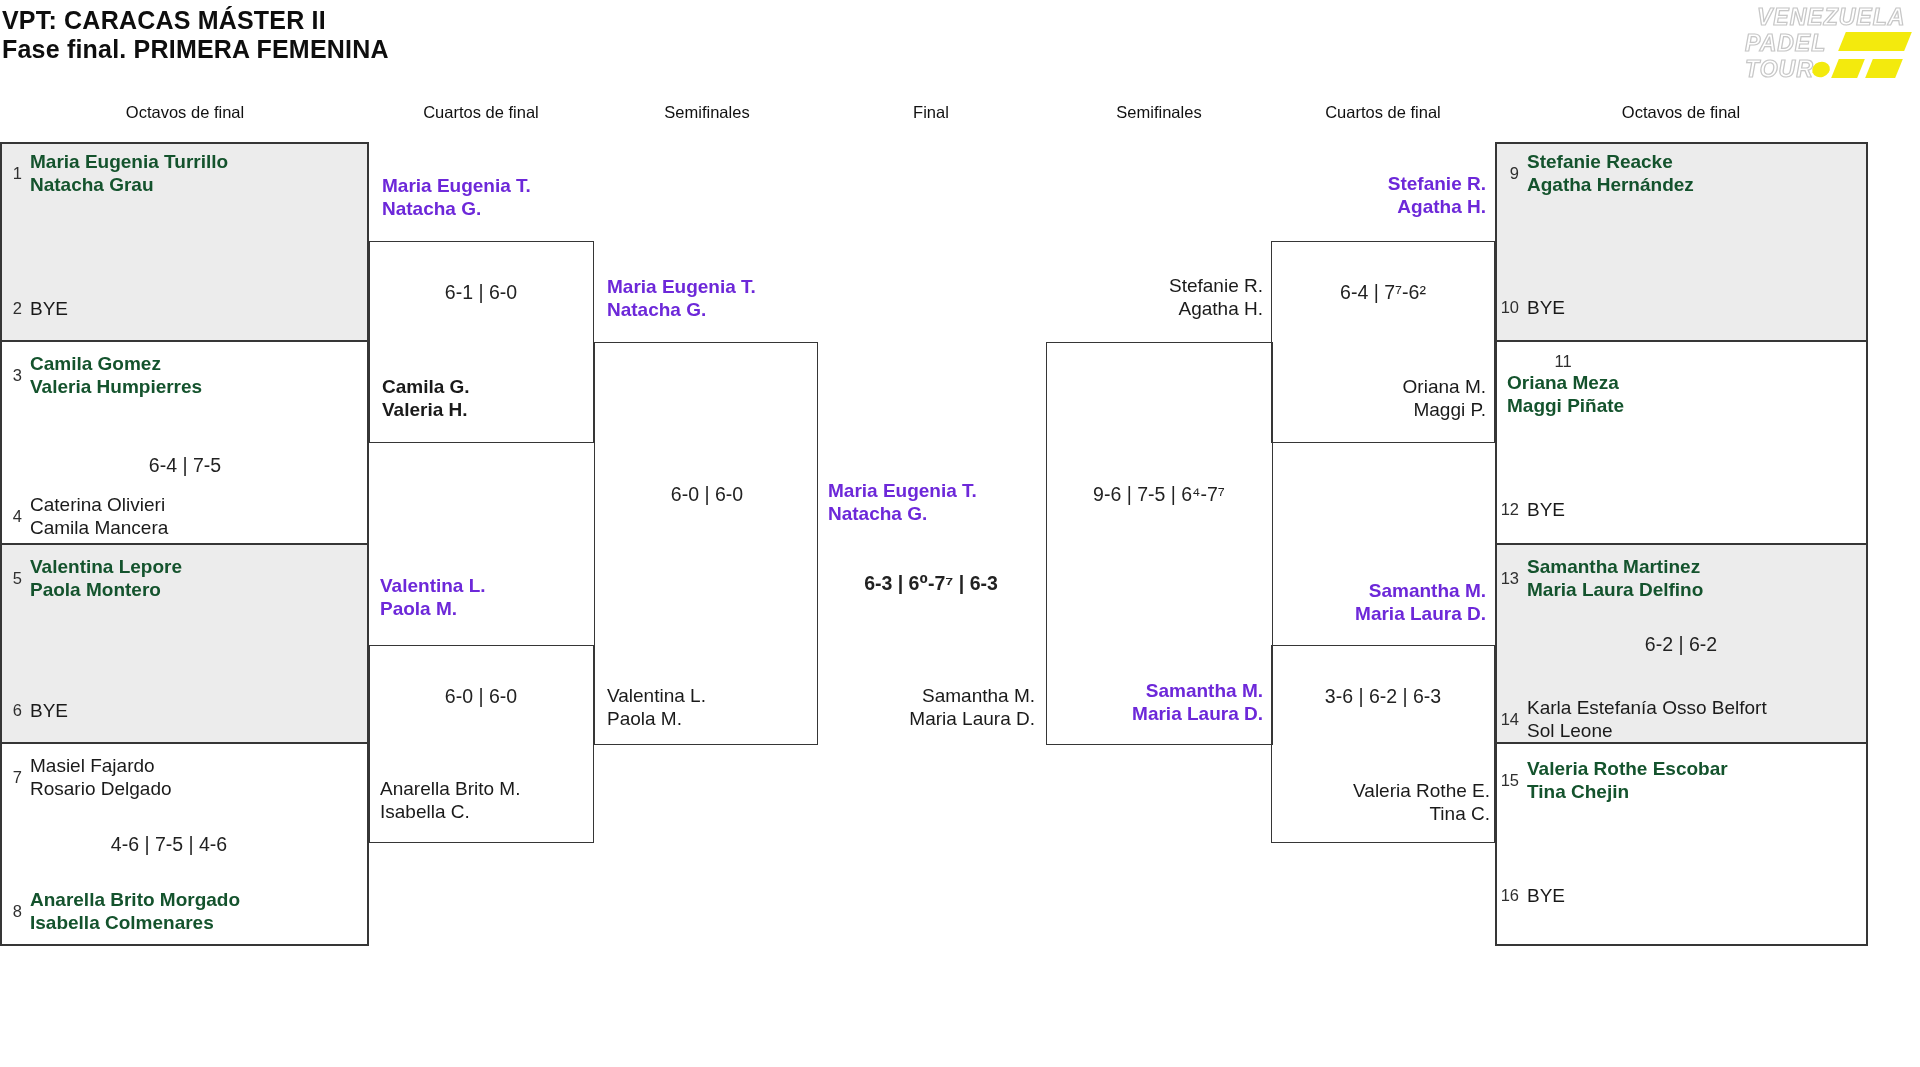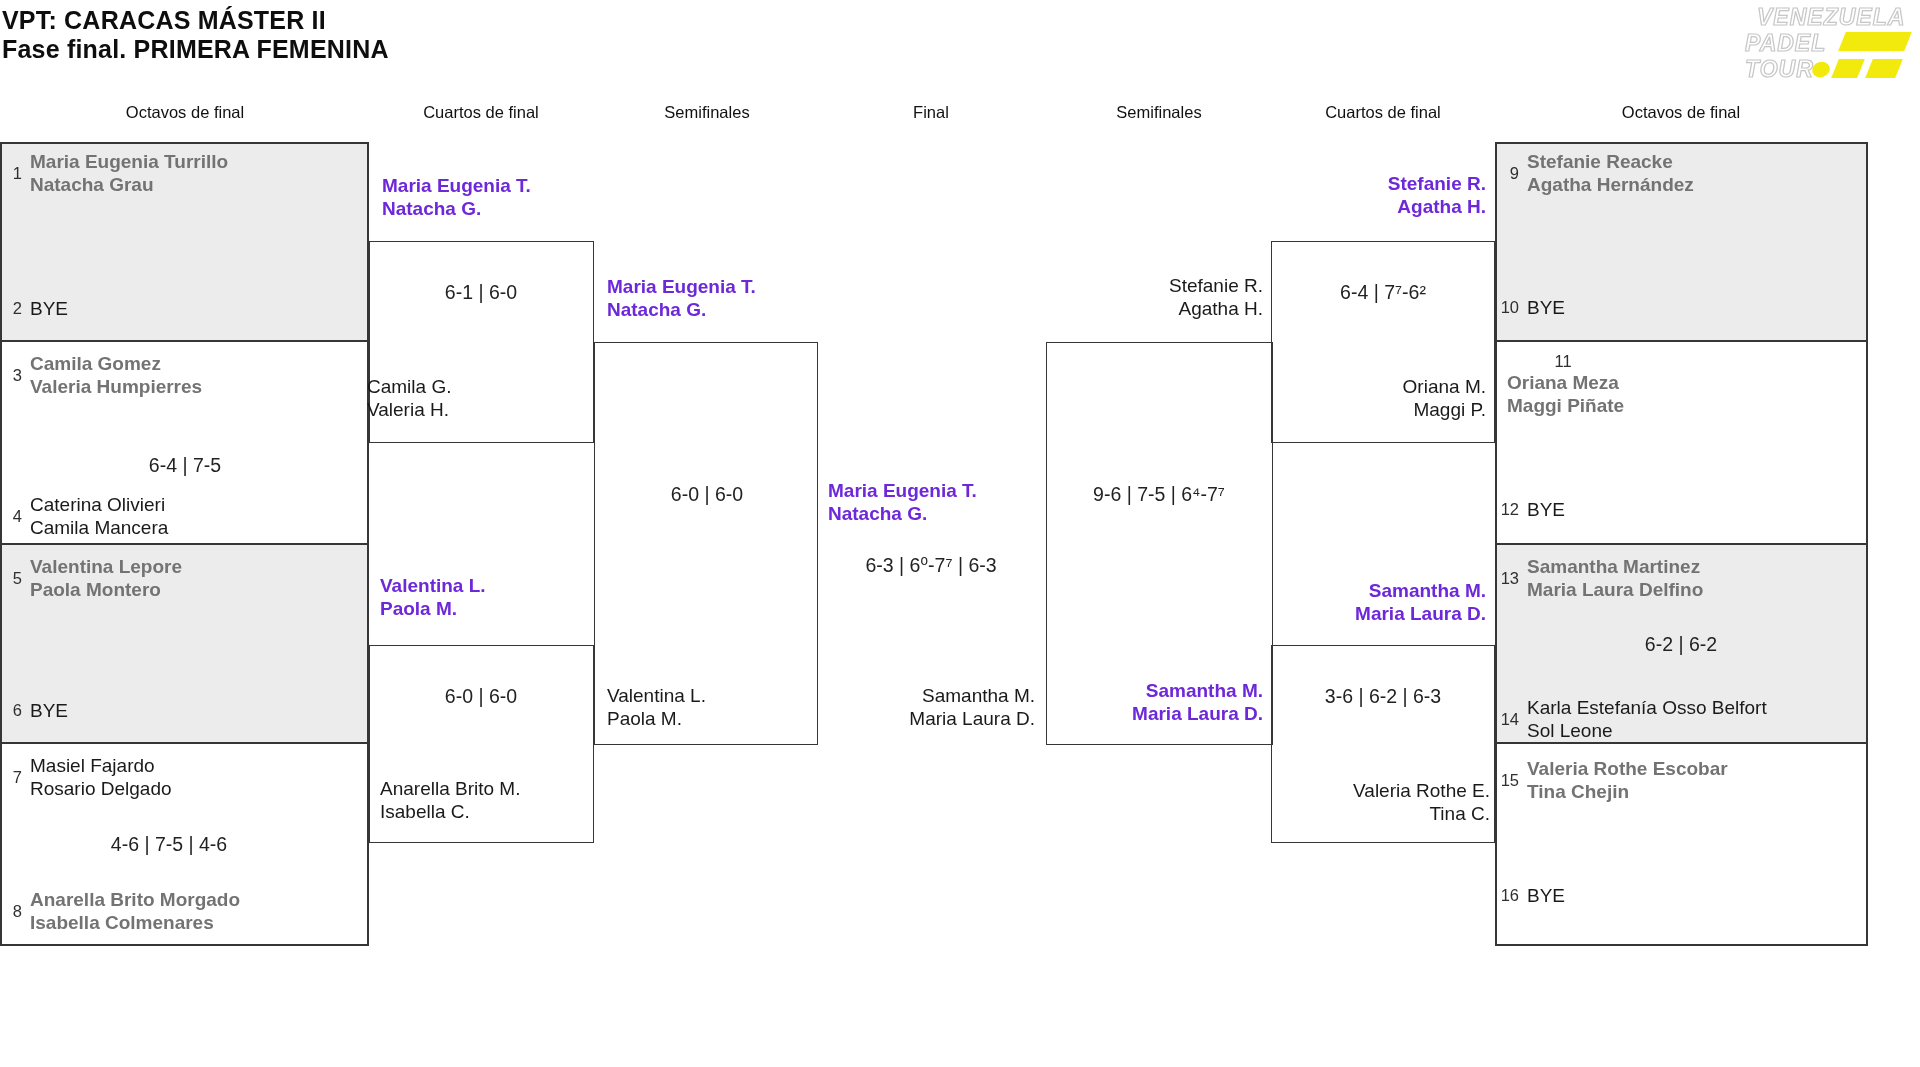--- a/index.html
+++ b/index.html
@@ -20,21 +20,21 @@
   
   .oct-box{border:2px solid #363636;box-sizing:border-box;}
   .oct-box.shaded{background:#ececec;}
   .oct-box.plain{background:#ffffff;}
   
   .rect{border:1.5px solid #363636;box-sizing:border-box;background:transparent;}
   
   .seed-row{display:flex;align-items:center;}
   .seed-num{width:20px;text-align:right;font-size:16.5px;color:#2f2f2f;flex:0 0 auto;}
   .seed-names{margin-left:8px;font-size:19px;line-height:23px;white-space:nowrap;}
-  .bold .seed-names{font-weight:700;color:#737373;}
+  .bold .seed-names{font-weight:700;color:#14532d;}
   
   .team-label{font-size:19px;line-height:23px;white-space:nowrap;}
   .team-label.bold{font-weight:700;color:#6d28d9;}
   .team-label.right{text-align:right;}
   
   .score{width:320px;margin-left:-160px;text-align:center;font-size:19.5px;color:#222;white-space:nowrap;}
 </style>
 </head>
 <body>
 
@@ -189,30 +189,30 @@
     </span>
   </div>
 
   <div class="abs score" style="left:185px;top:429px;margin-top:25px;">6-4 | 7-5</div>
   <div class="abs score" style="left:169px;top:833px;">4-6 | 7-5 | 4-6</div>
   <div class="abs score" style="left:1681px;top:633px;">6-2 | 6-2</div>
 
   <div class="abs score" style="left:481px;top:281px;">6-1 | 6-0</div>
   <div class="abs score" style="left:481px;top:685px;">6-0 | 6-0</div>
   <div class="abs score" style="left:707px;top:483px;">6-0 | 6-0</div>
-  <div class="abs score" style="left:931px;top:554px;">6-3 | 6⁰-7⁷ | 6-3</div>
+  <div class="abs score" style="left:931px;top:572px;font-weight:bold;">6-3 | 6⁰-7⁷ | 6-3</div>
   <div class="abs score" style="left:1159px;top:483px;">9-6 | 7-5 | 6⁴-7⁷</div>
   <div class="abs score" style="left:1383px;top:281px;">6-4 | 7⁷-6²</div>
   <div class="abs score" style="left:1383px;top:685px;">3-6 | 6-2 | 6-3</div>
 
   <div class="abs team-label bold" style="left:382px;top:174px;">
     <div>Maria Eugenia T.</div>
     <div>Natacha G.</div>
   </div>
-  <div class="abs team-label" style="left:367px;top:375px;">
+  <div class="abs team-label" style="left:382px;top:375px;font-weight:bold;">
     <div>Camila G.</div>
     <div>Valeria H.</div>
   </div>
   <div class="abs team-label bold" style="left:380px;top:574px;">
     <div>Valentina L.</div>
     <div>Paola M.</div>
   </div>
   <div class="abs team-label" style="left:380px;top:777px;">
     <div>Anarella Brito M.</div>
     <div>Isabella C.</div>

